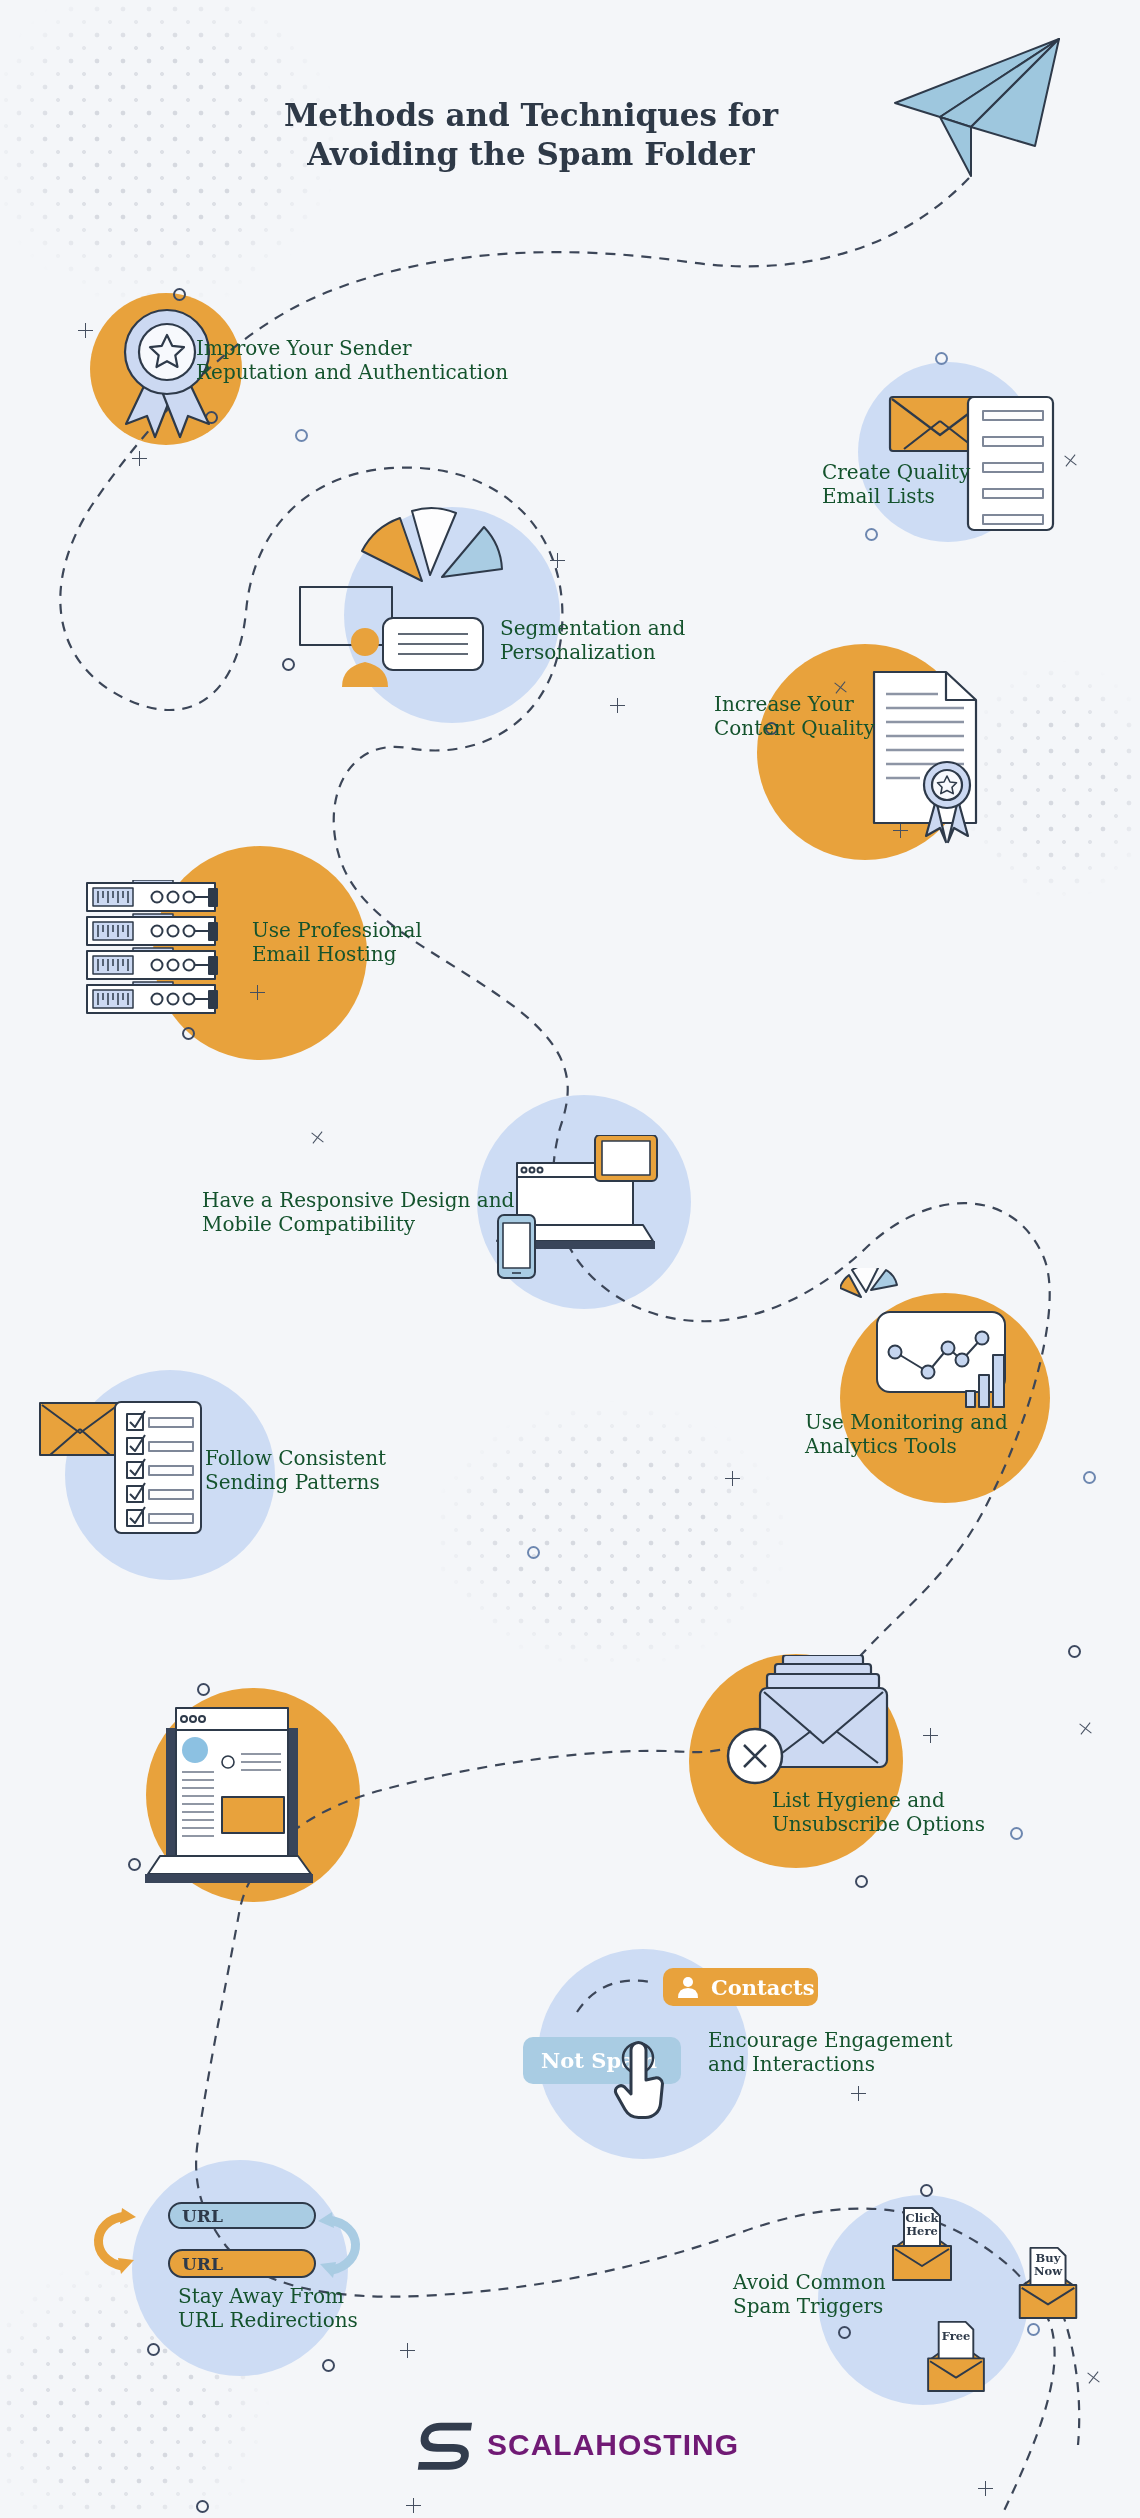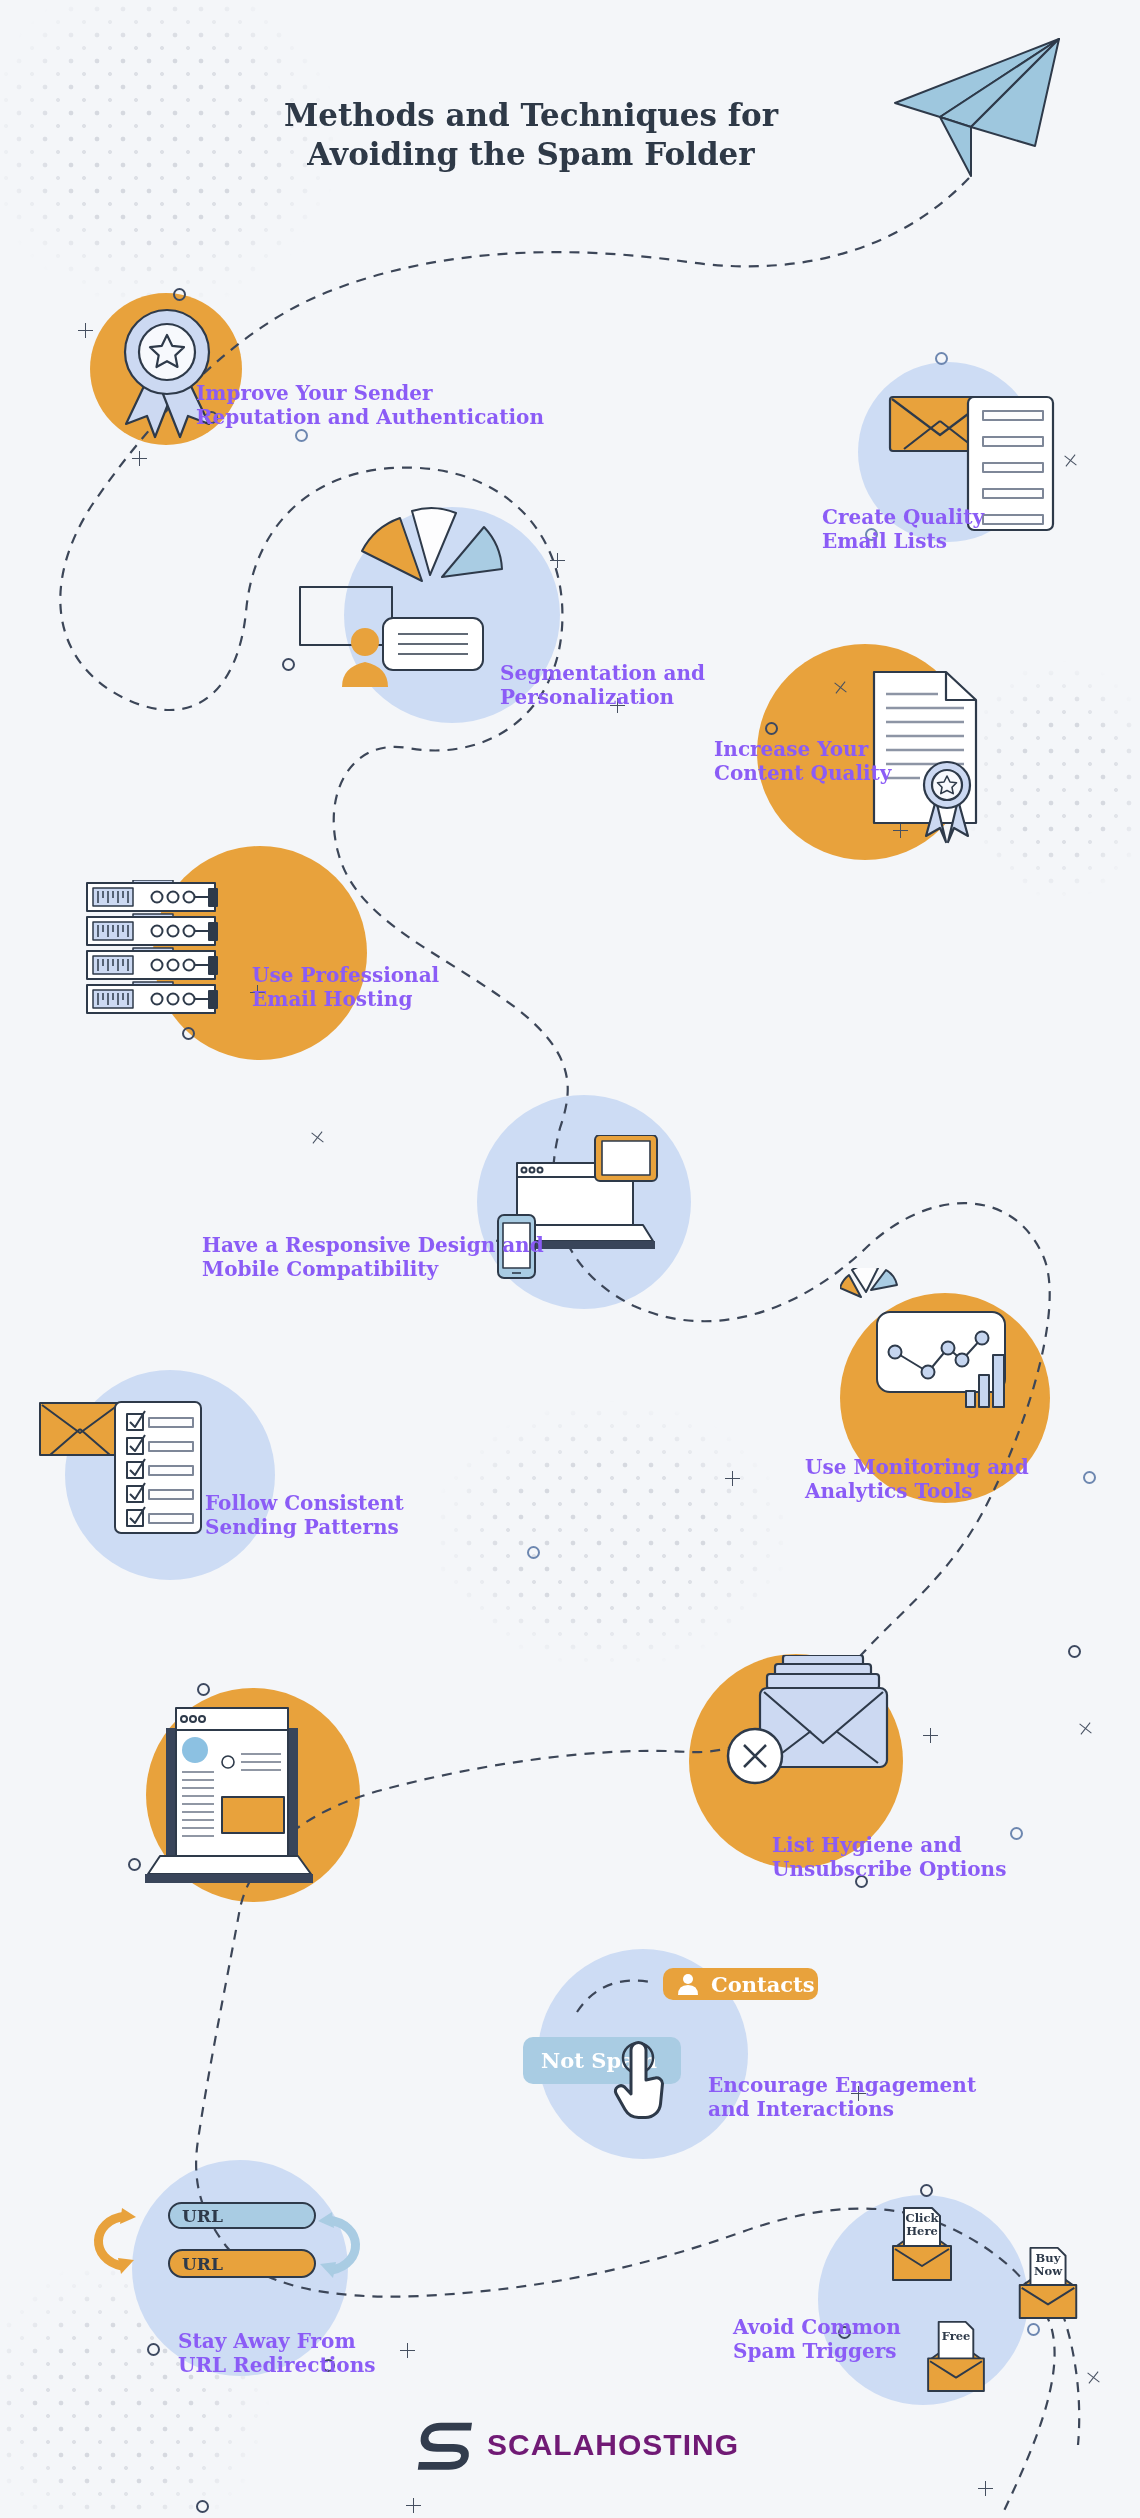--- a/index.html
+++ b/index.html
@@ -1,22 +1,22 @@
 <!DOCTYPE html>
 <html><head>
 <meta charset="utf-8">
 <style>
   html,body{margin:0;padding:0;background:#e9ebef;}
   #canvas{position:relative;width:1140px;height:2518px;margin:0 auto;background:#f4f6f9;overflow:hidden;
           font-family:"DejaVu Serif",serif;}
   .circle{position:absolute;border-radius:50%;z-index:2;}
   .c-orange{background:#e8a23c;}
   .c-blue{background:#cddcf4;}
-  .label{position:absolute;font-weight:700;font-size:20px;line-height:24px;color:#8b5cf6;
-         white-space:pre-line;z-index:6;margin-top:45px;}
+  .label{position:absolute;font-weight:400;font-size:20px;line-height:24px;color:#14532d;
+         white-space:pre-line;z-index:6;}
   .title{position:absolute;left:0;top:96px;width:1062px;text-align:center;font-weight:700;
          font-size:31px;line-height:39px;color:#2e3947;white-space:pre-line;z-index:6;}
   .icon{position:absolute;z-index:4;}
   .deco{position:absolute;z-index:4;}
   .ring{position:absolute;width:9px;height:9px;border:2px solid #3d4960;border-radius:50%;z-index:3;}
   .ring.b{border-color:#6d87b0;}
   .plus{position:absolute;width:15px;height:15px;z-index:3;}
   .plus::before{content:"";position:absolute;left:0;top:6.6px;width:15px;height:1.8px;background:#454f60;}
   .plus::after{content:"";position:absolute;left:6.6px;top:0;width:1.8px;height:15px;background:#454f60;}
   .dots{position:absolute;z-index:1;
@@ -322,21 +322,21 @@
       <path d="M39 37 L98 88 L158 37" fill="none"></path>
       <path d="M44 108 L86 76 M153 108 L111 76" fill="none"></path>
       <circle cx="30" cy="101" r="27" fill="#fff" stroke-width="2.5"></circle>
       <path d="M19 90 L41 112 M41 90 L19 112" stroke-width="2.5" fill="none"></path>
     </g>
   </svg>
   <div class="label" style="left:772px;top:1788px;">List Hygiene and
 Unsubscribe Options</div>
 
   <div class="circle c-blue" style="left:538px;top:1949px;width:210px;height:210px;"></div>
-  <div class="pill" style="left:663px;top:1968px;width:142px;height:32px;background:#e8a23c;padding-left:13px;gap:11px;">
+  <div class="pill" style="left:663px;top:1968px;width:142px;height:38px;background:#e8a23c;padding-left:13px;gap:11px;">
     <svg width="24" height="24" viewBox="0 0 24 24">
       <circle cx="12" cy="7" r="5" fill="#fff"></circle>
         <path d="M2 23 Q2 13 12 13 Q22 13 22 23 Z" fill="#fff"></path>
     </svg>
     <span>Contacts</span>
   </div>
   <div class="pill" style="left:523px;top:2037px;width:140px;height:47px;background:#a9cce3;padding-left:18px;">
     <span>Not Spam</span>
   </div>
   <svg class="deco" style="left:608px;top:2038px;z-index:6;" width="85" height="95" viewBox="0 0 85 95">

